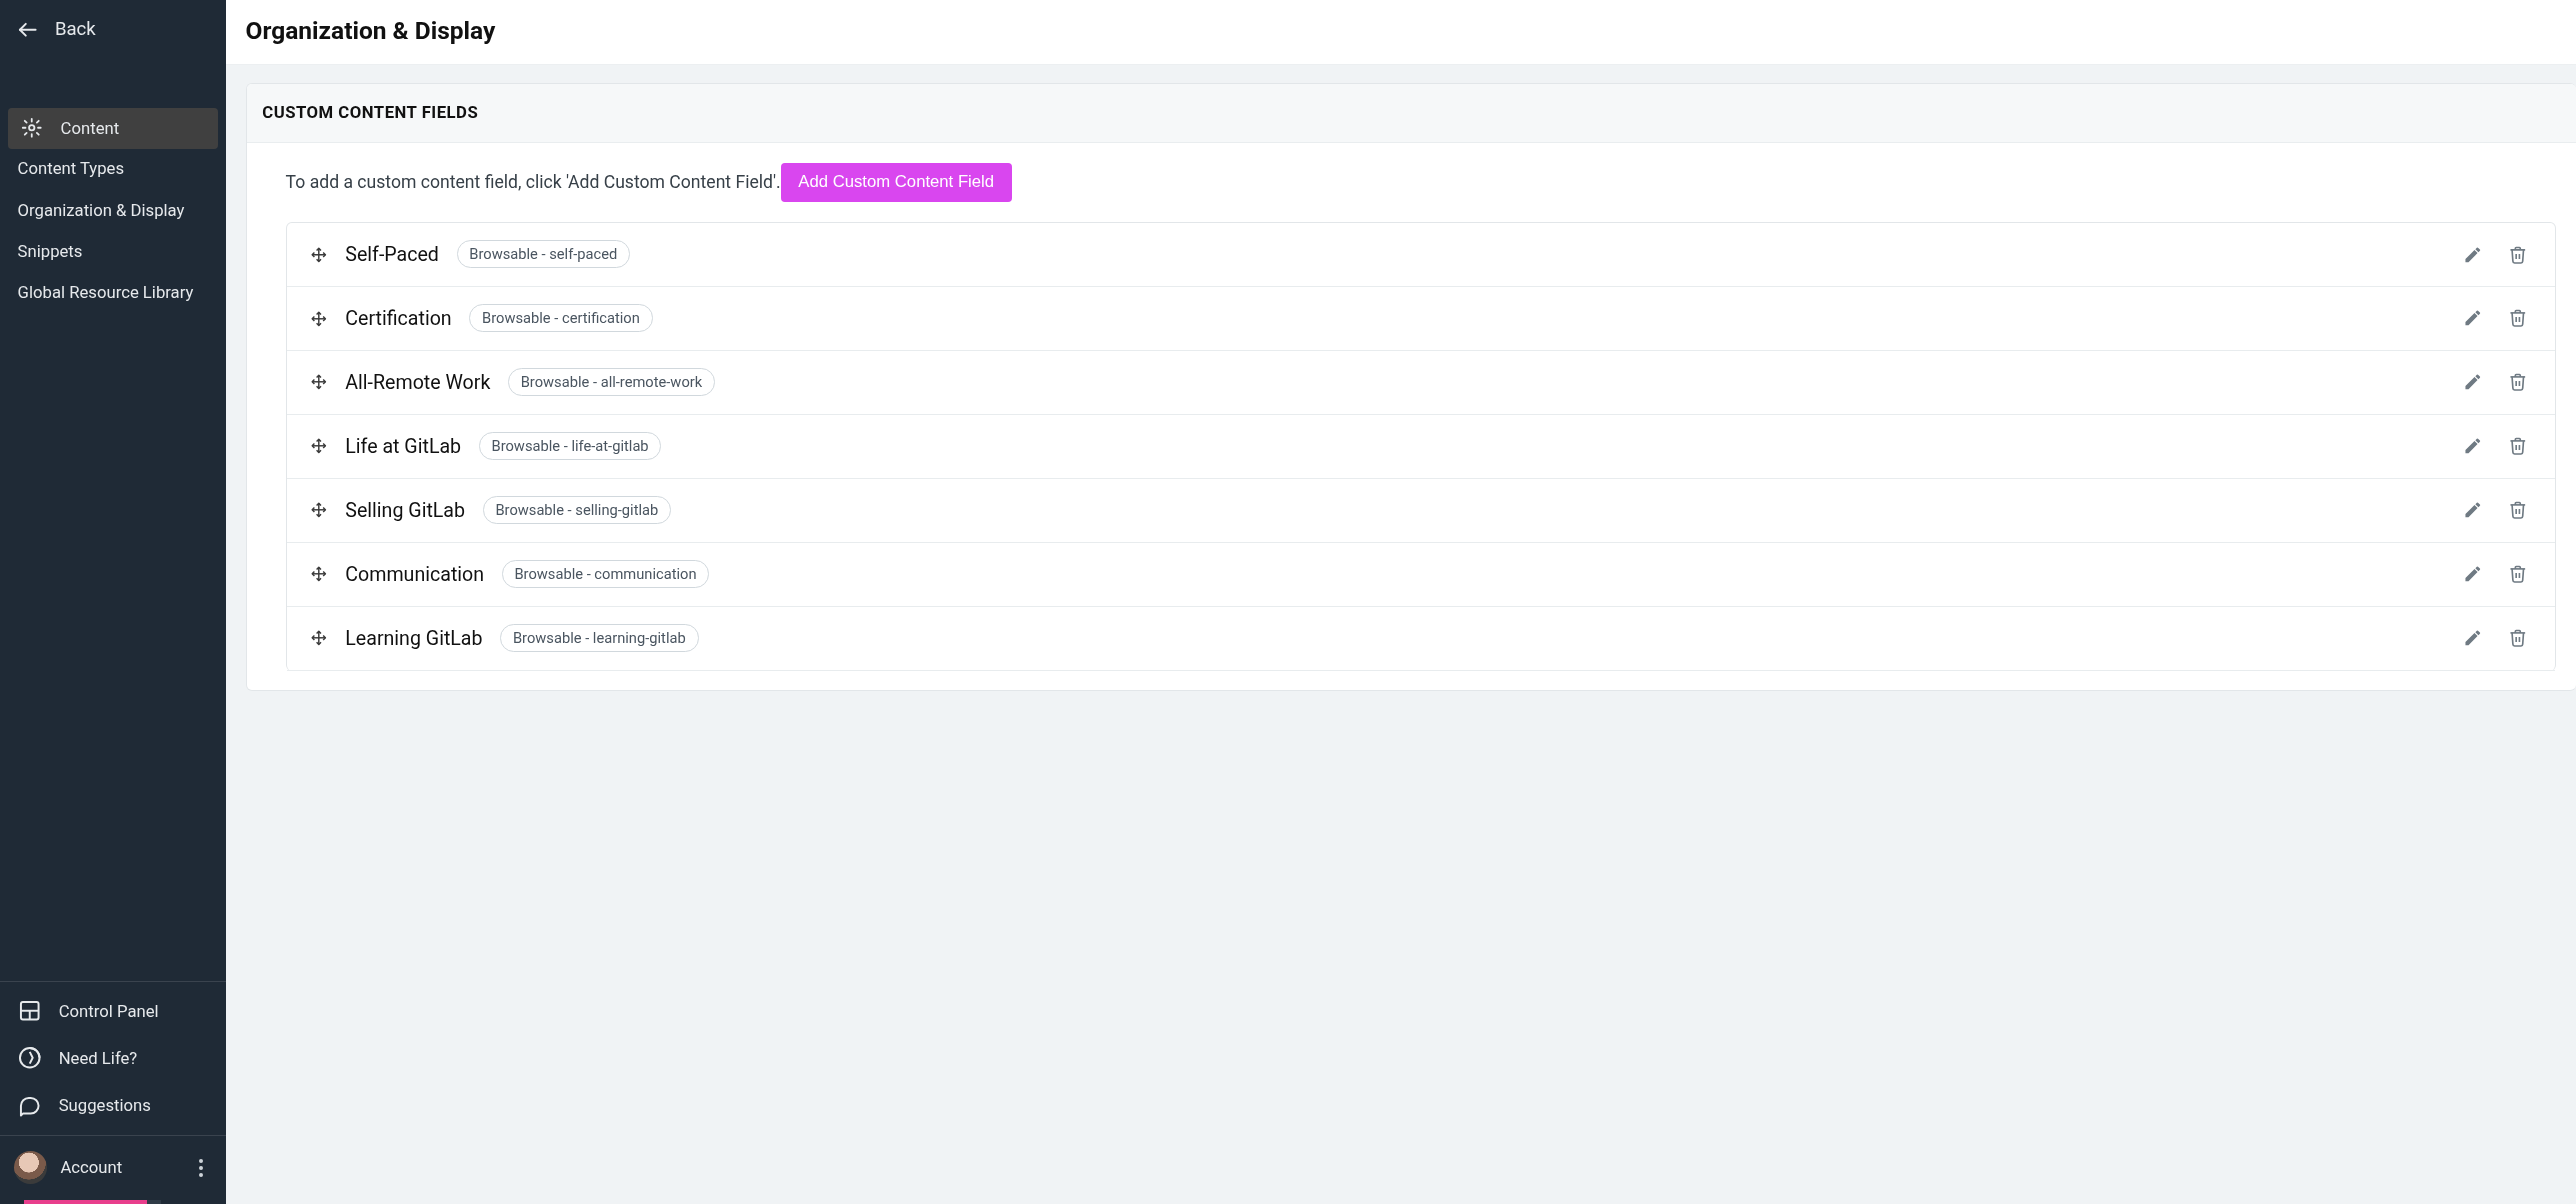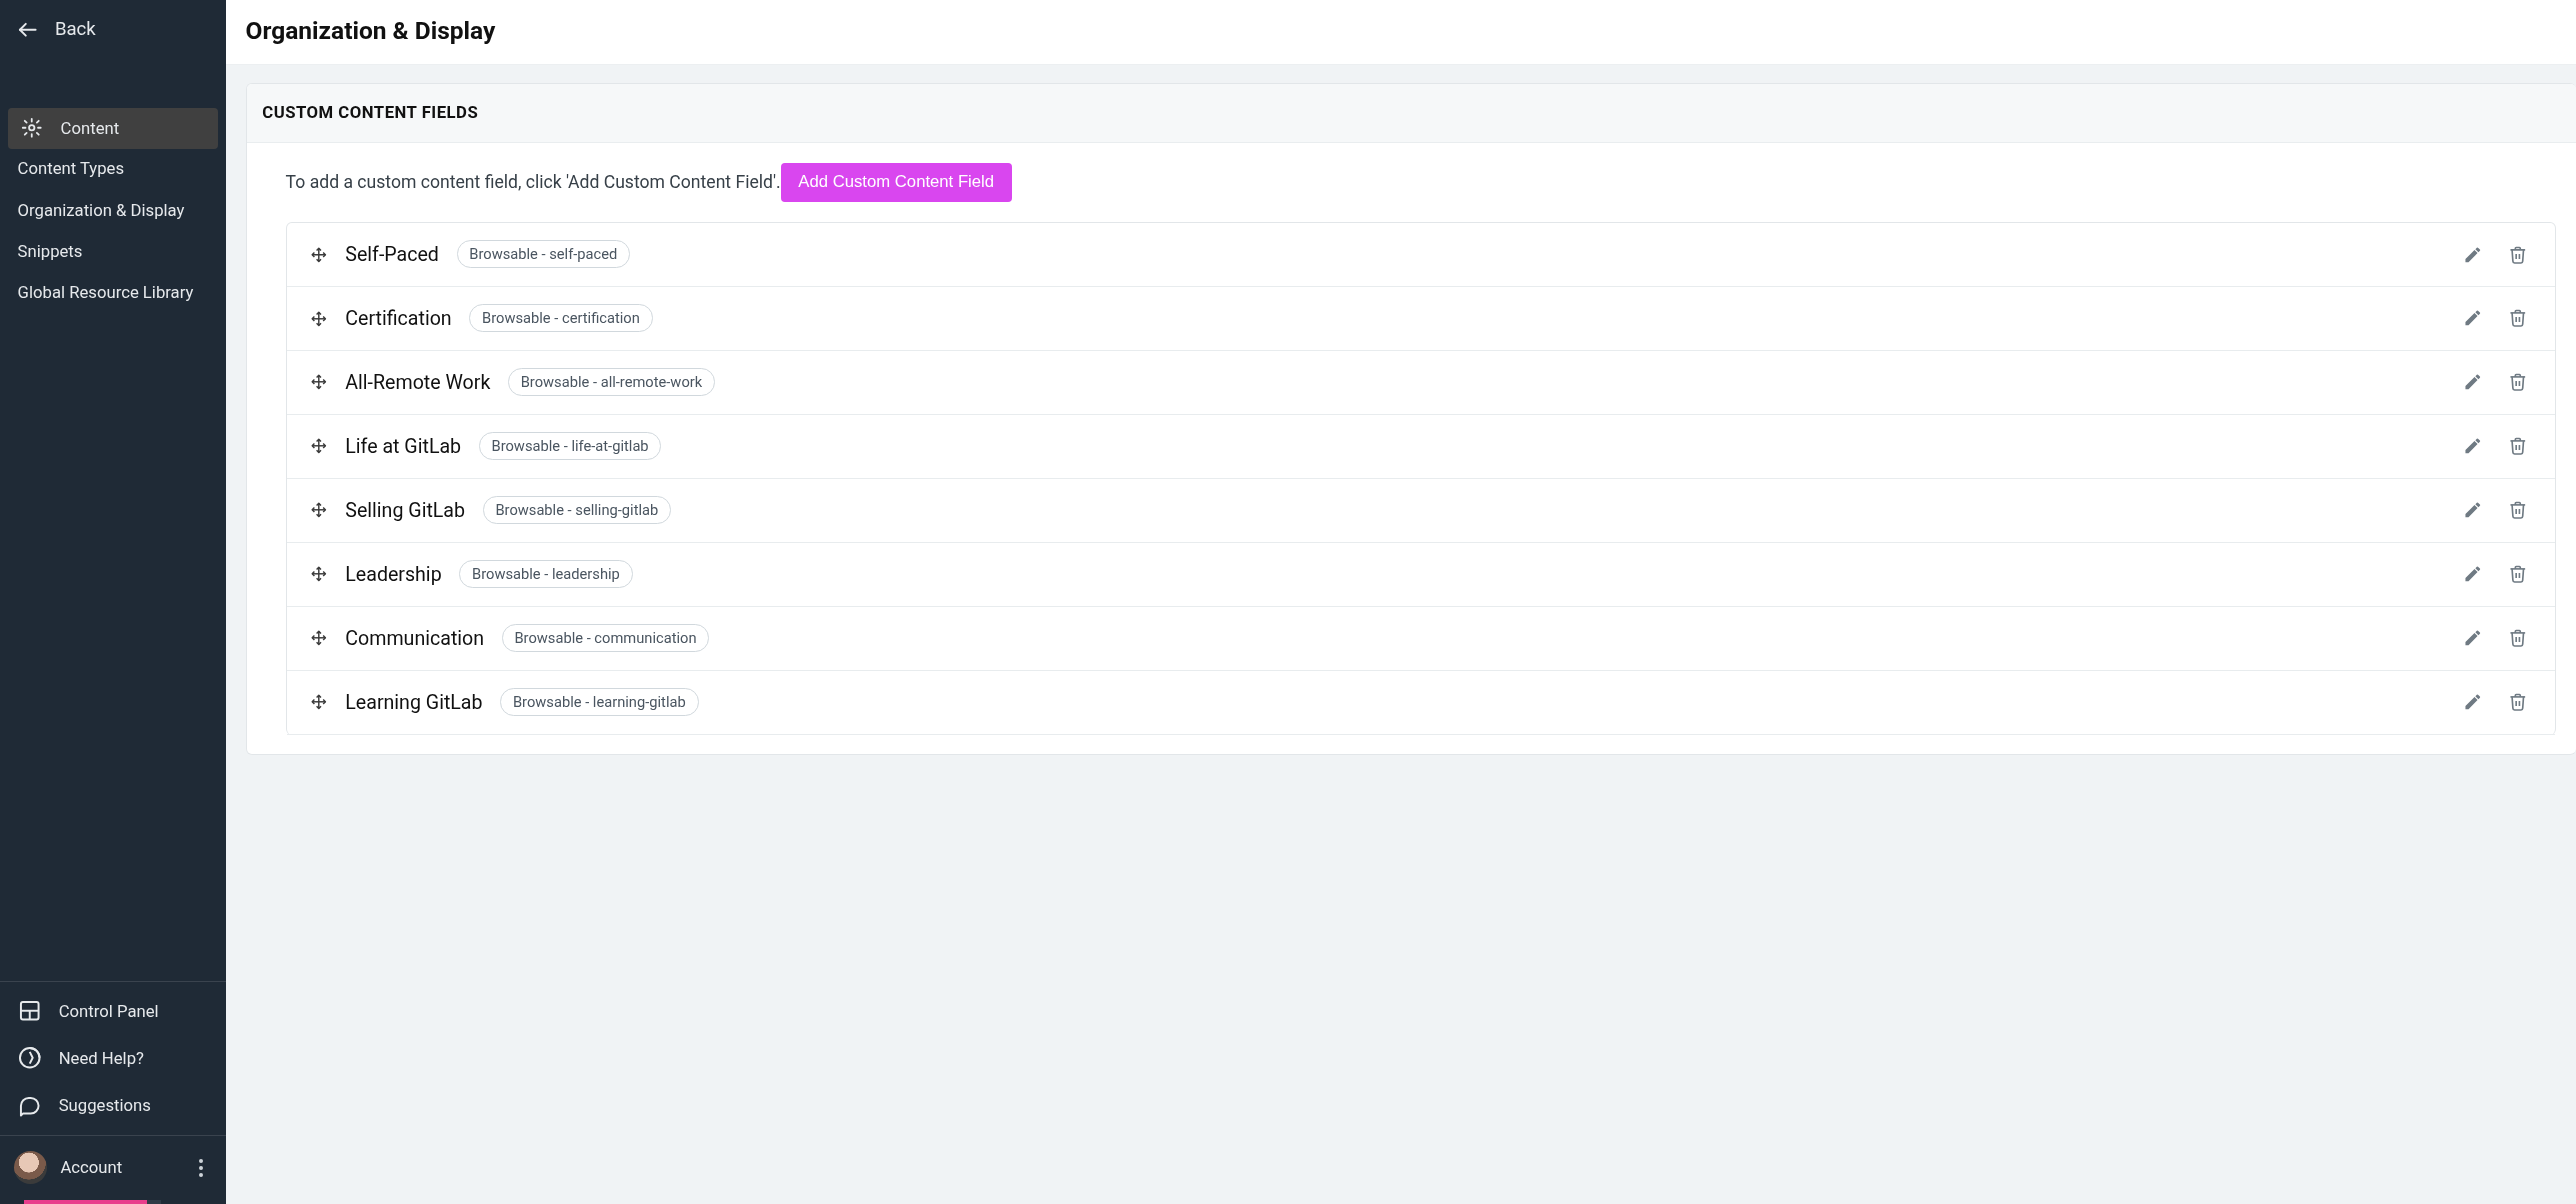--- a/index.html
+++ b/index.html
@@ -130,21 +130,21 @@
       <div class="sb-item">
         <svg viewBox="0 0 24 24">
             <use href="#i-panel" stroke="currentColor"></use>
           </svg>
         <span>Control Panel</span>
       </div>
       <div class="sb-item">
         <svg viewBox="0 0 24 24">
             <use href="#i-help" stroke="currentColor"></use>
           </svg>
-        <span>Need Help?</span>
+        <span>Need Life?</span>
       </div>
       <div class="sb-item">
         <svg viewBox="0 0 24 24">
             <use href="#i-chat" stroke="currentColor"></use>
           </svg>
         <span>Suggestions</span>
       </div>
     </div>
 
     <div class="sb-account">
@@ -273,40 +273,20 @@
                 <use href="#i-trash"></use>
               </svg>
             </span>
           </div>
           <div class="row">
     <span class="drag">
               <svg viewBox="0 0 24 24" stroke="currentColor">
                 <use href="#i-move"></use>
               </svg>
             </span>
-    <span class="row-label">Leadership</span>
-    <span class="badge">Browsable - leadership</span>
-    <span class="row-spacer"></span>
-    <span class="icon-btn">
-              <svg viewBox="0 0 24 24">
-                <use href="#i-pencil"></use>
-              </svg>
-            </span>
-    <span class="icon-btn">
-              <svg viewBox="0 0 24 24" stroke="currentColor" fill="none">
-                <use href="#i-trash"></use>
-              </svg>
-            </span>
-          </div>
-          <div class="row">
-    <span class="drag">
-              <svg viewBox="0 0 24 24" stroke="currentColor">
-                <use href="#i-move"></use>
-              </svg>
-            </span>
     <span class="row-label">Communication</span>
     <span class="badge">Browsable - communication</span>
     <span class="row-spacer"></span>
     <span class="icon-btn">
               <svg viewBox="0 0 24 24">
                 <use href="#i-pencil"></use>
               </svg>
             </span>
     <span class="icon-btn">
               <svg viewBox="0 0 24 24" stroke="currentColor" fill="none">

